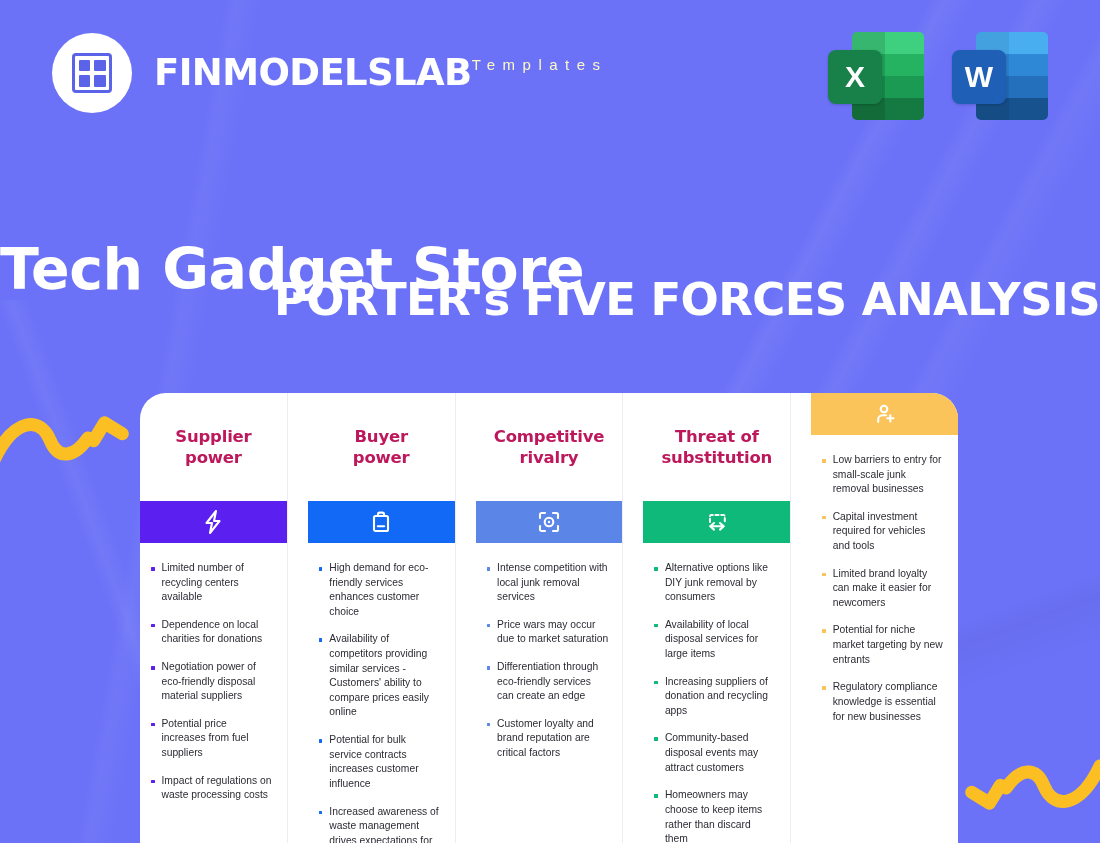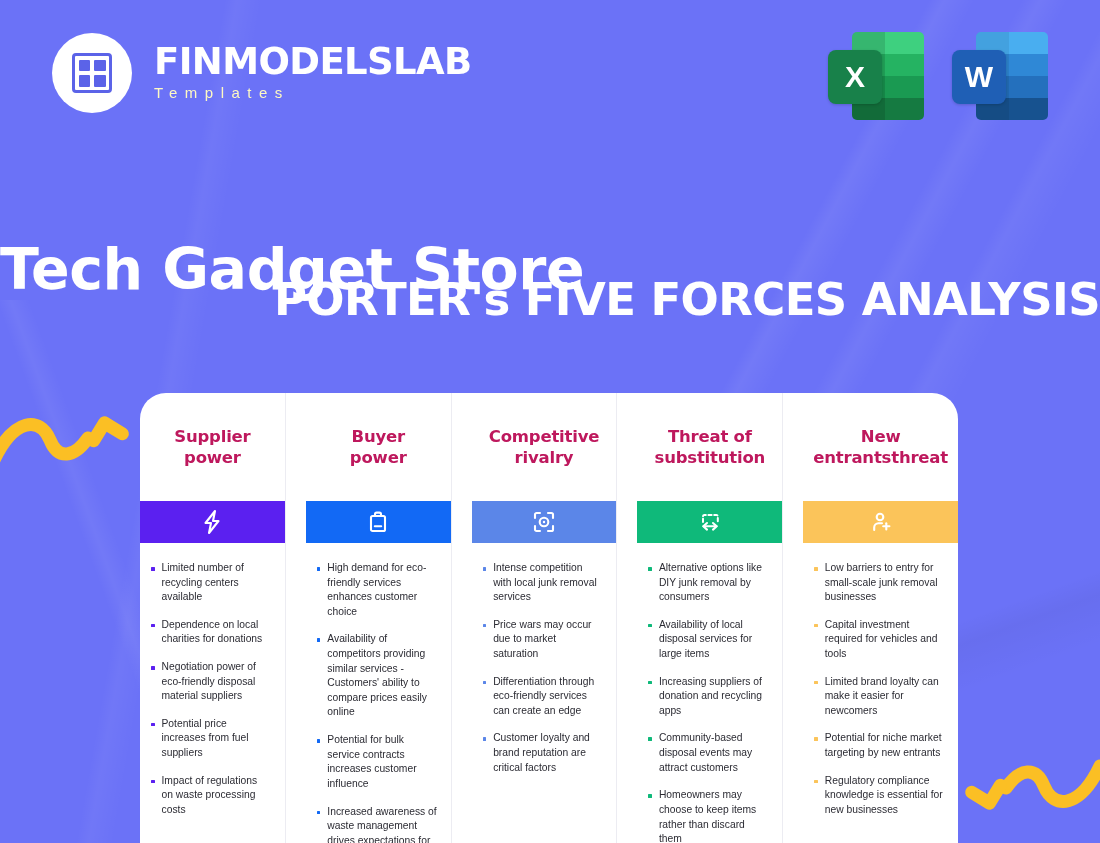--- a/index.html
+++ b/index.html
@@ -30,21 +30,21 @@
   .logo-row{position:absolute;left:52px;top:33px;display:flex;align-items:center;gap:22px;}
   .logo-circle{
     width:80px;height:80px;border-radius:50%;background:#ffffff;
     display:flex;align-items:center;justify-content:center;flex:0 0 auto;
   }
   .logo-grid{
     width:40px;height:40px;border:3.5px solid #5b63e8;border-radius:4px;
     display:grid;grid-template-columns:1fr 1fr;grid-template-rows:1fr 1fr;gap:3.5px;padding:3.5px;box-sizing:border-box;
   }
   .logo-grid i{background:#5b63e8;border-radius:1px;display:block;}
-  .logo-text{display:flex;flex-direction:column;justify-content:center;}
+  .logo-text{display:flex;flex-direction:row;justify-content:center;}
   .logo-name{
     font-size:37px;font-weight:bold;color:#ffffff;letter-spacing:-0.6px;line-height:1.05;
     font-family:"DejaVu Sans", sans-serif;
   }
   .logo-sub{
     font-size:15px;color:#fef9c3;letter-spacing:7.5px;line-height:1.3;margin-top:1px;
     font-family:"Liberation Sans", sans-serif;font-weight:400;
   }
 
   .office-icons{position:absolute;right:52px;top:28px;display:flex;gap:28px;}
@@ -327,26 +327,20 @@
             <span class="txt">Community-based disposal events may attract customers</span>
           </div>
         <div class="bullet">
             <span class="dot" style="background:#0FB97A"></span>
             <span class="txt">Homeowners may choose to keep items rather than discard them</span>
           </div>
       </div>
     </div>
 
     <div class="col">
-      <div class="col-head">
-        <span>
-          <span>New</span><br>
-          <span>entrantsthreat</span>
-        </span>
-      </div>
       <div class="icon-bar band-wrap" style="background:#FBC45A">
         <svg width="26" height="26" viewBox="0 0 26 26">
           <circle cx="12" cy="8" r="3.3" fill="none" stroke="#fff" stroke-width="2.1"></circle>
           <path d="M6.2 21 V18.6 A4.3 4.3 0 0 1 10.5 14.3 H14" fill="none" stroke="#fff" stroke-width="2.1" stroke-linecap="round" stroke-linejoin="round"></path>
           <line x1="18.3" y1="14.2" x2="18.3" y2="20.4" stroke="#fff" stroke-width="2.1" stroke-linecap="round"></line>
           <line x1="15.2" y1="17.3" x2="21.4" y2="17.3" stroke="#fff" stroke-width="2.1" stroke-linecap="round"></line>
         </svg>
         <svg class="arrow-head" viewBox="0 0 48 42">
           <path d="M0 0 H14 V-4 L48 21 L14 46 V42 H0 Z" fill="#FBC45A"></path>
         </svg>

